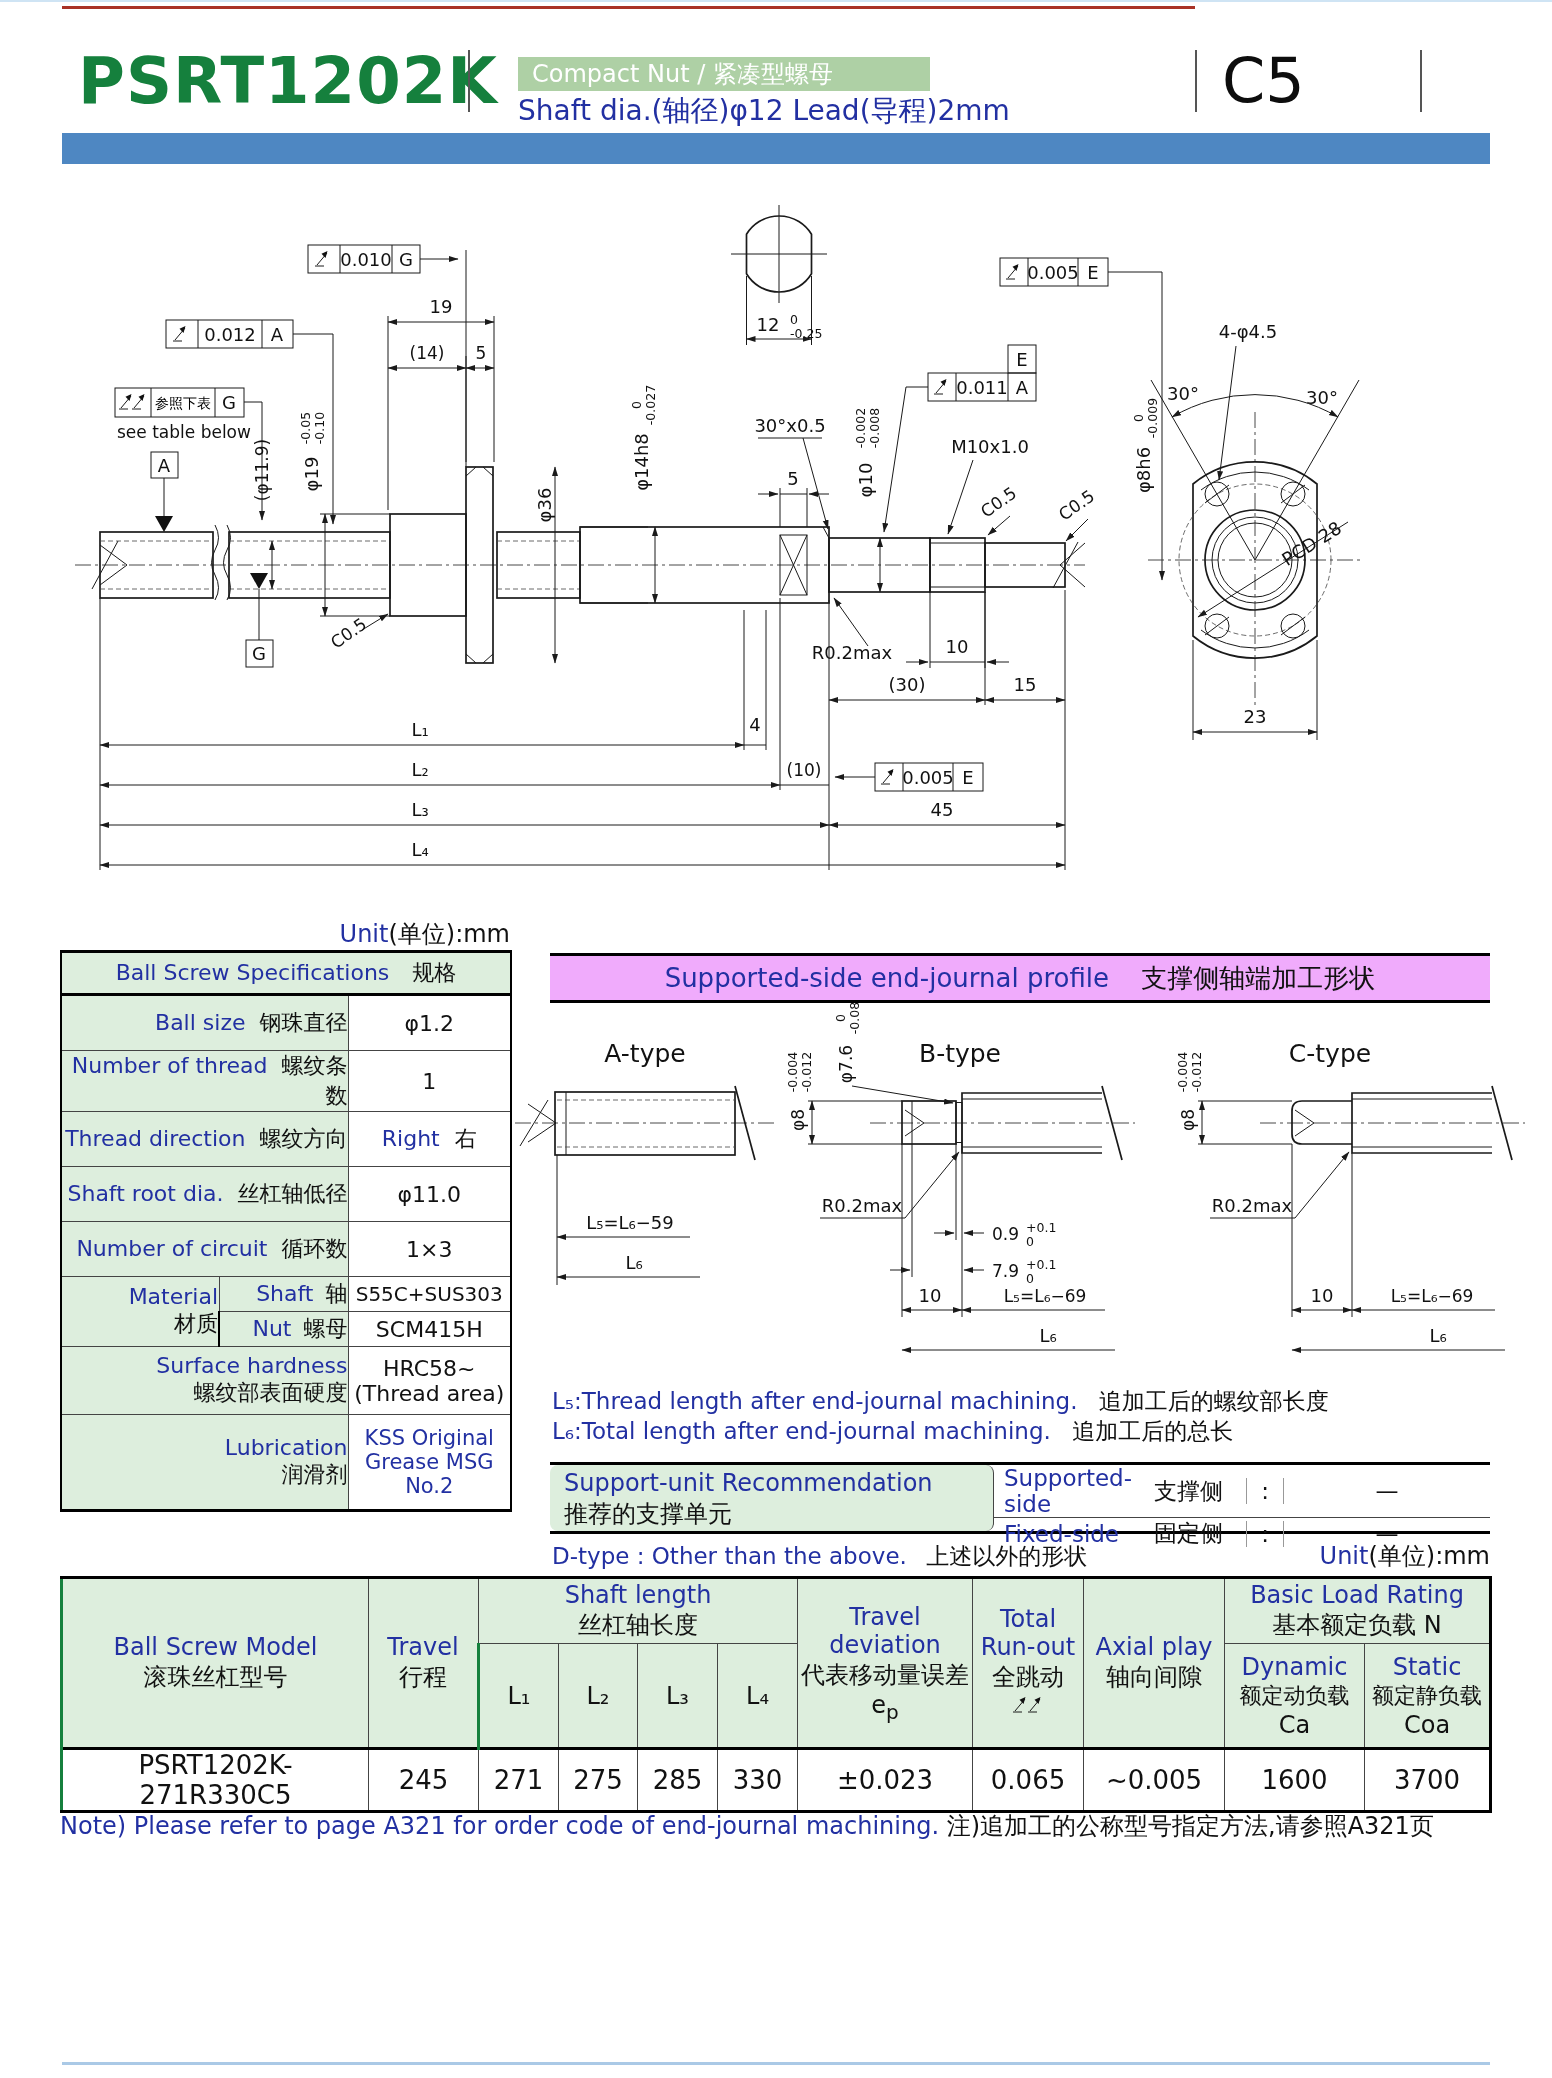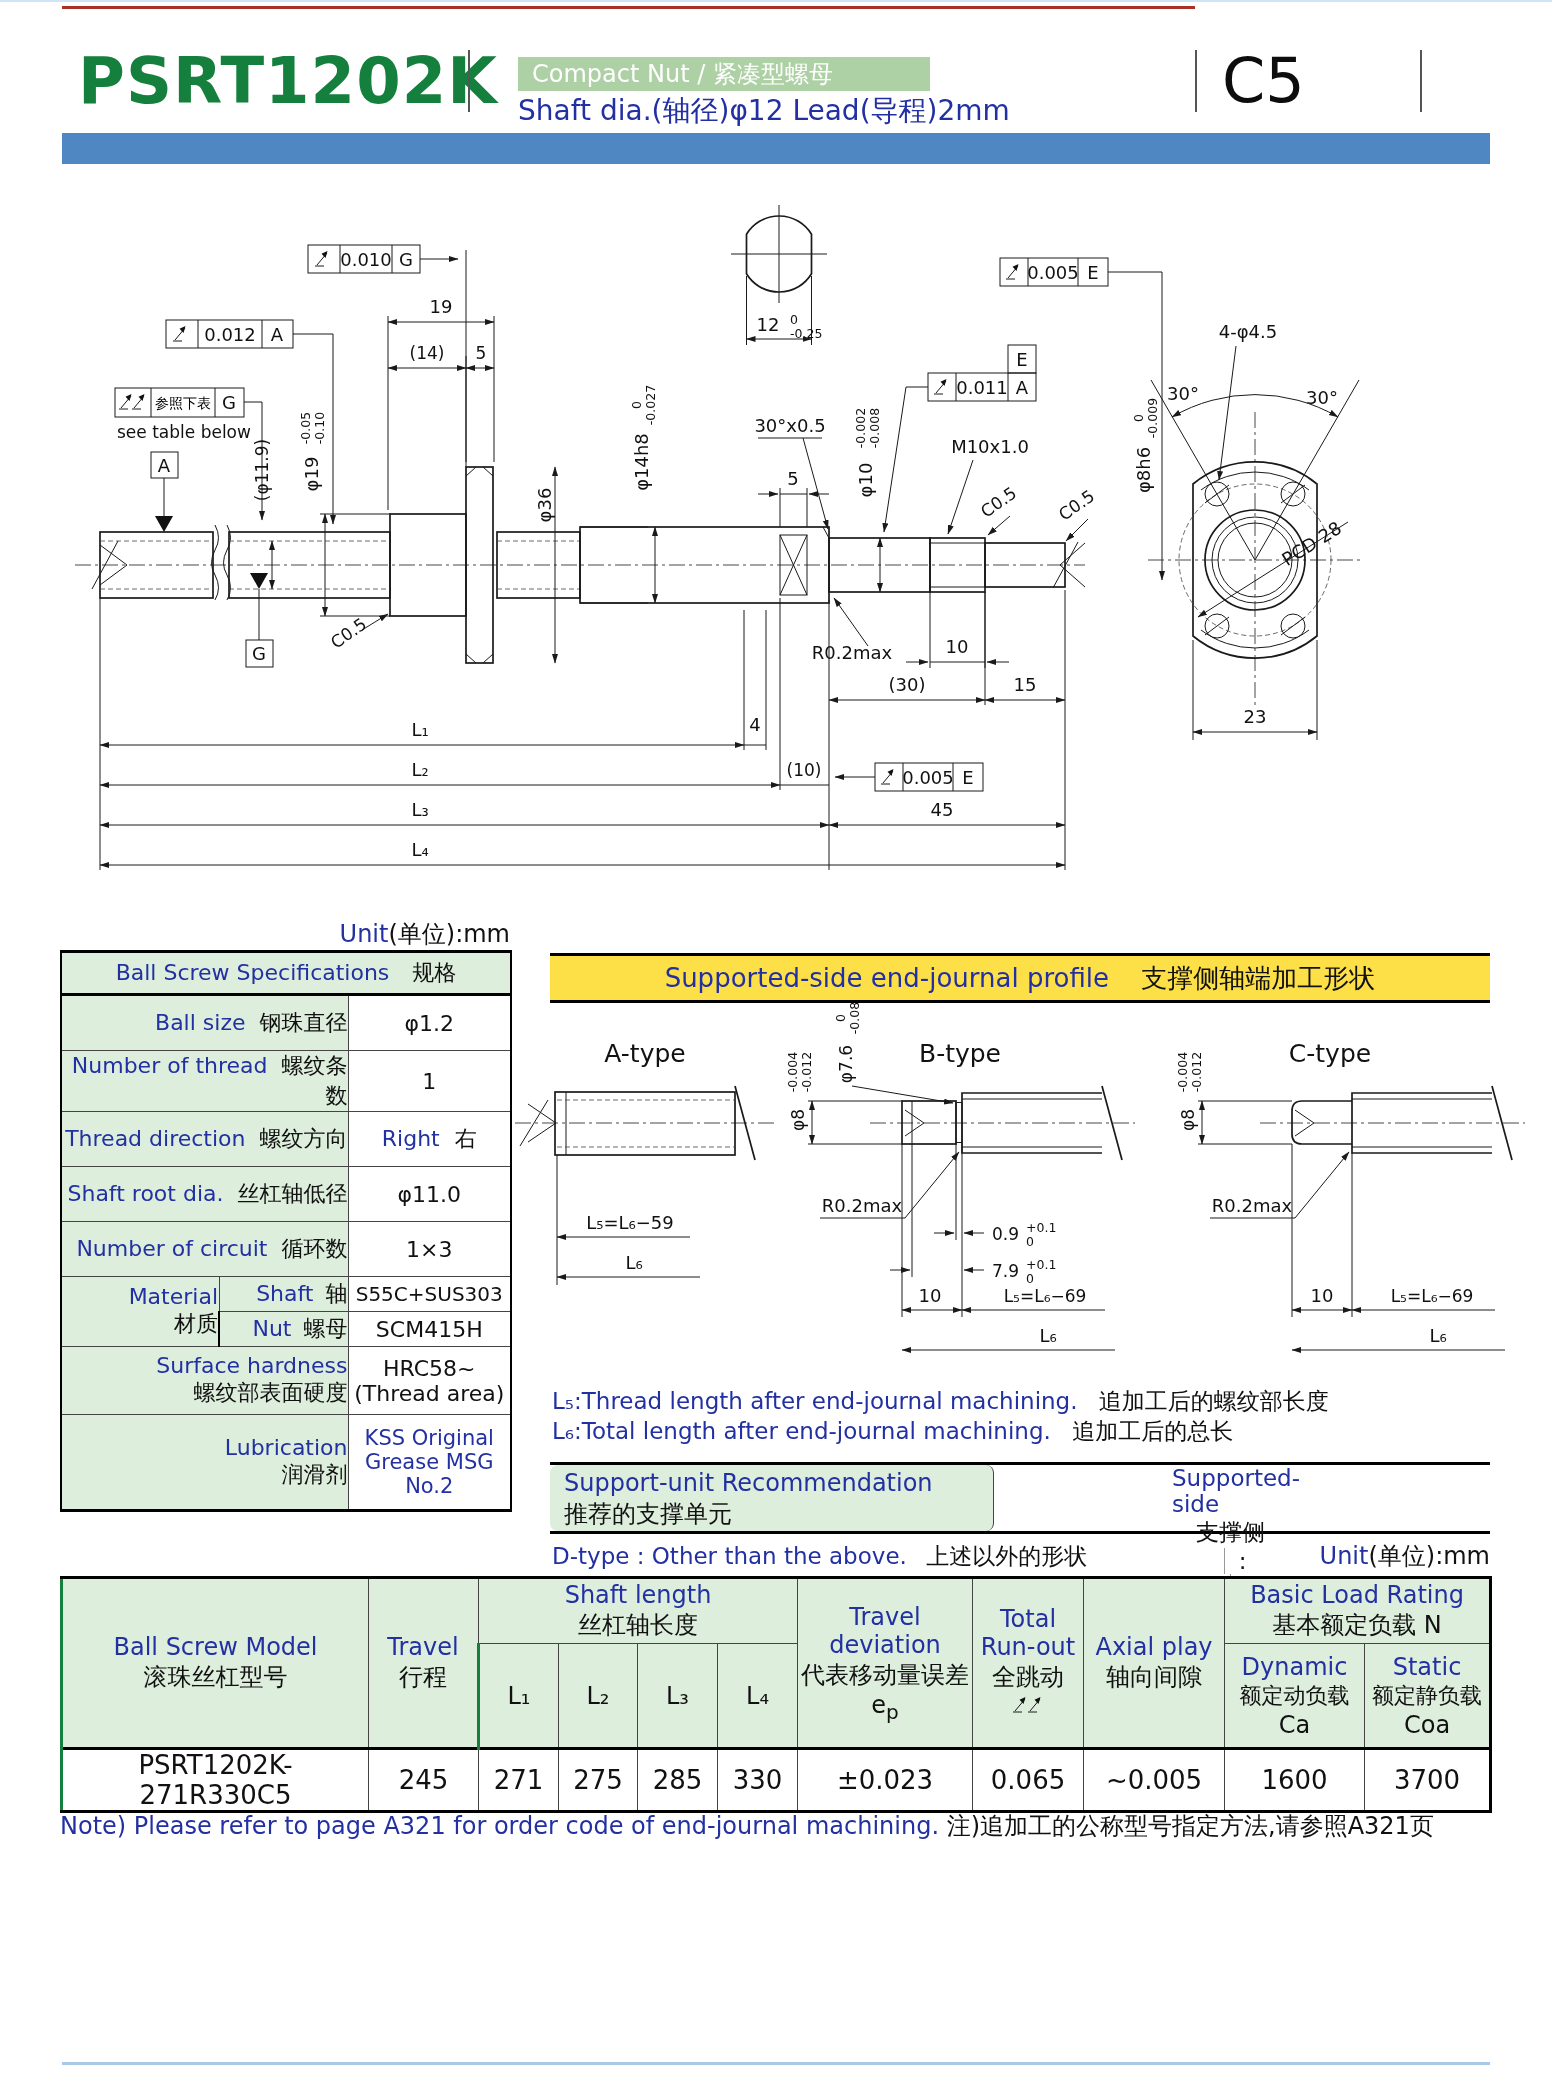--- a/index.html
+++ b/index.html
@@ -23,31 +23,31 @@
   table{border-collapse:collapse;table-layout:fixed;}
   .spec{left:60px;top:950px;width:450px;position:absolute;font-size:22px;}
   .spec td{border:1px solid #444;padding:0 0;height:54px;}
   .spec .grn{background:#ddeedd;text-align:right;}
   .spec .hd{border-top:3px solid #000;border-bottom:3px solid #000;text-align:center;height:40px;}
   .spec td.val{text-align:center;}
   .spec .lbl .cn{margin-left:14px;}
   .spec tr td:first-child{border-left:2px solid #000;}
   .spec tr td:last-child{border-right:2px solid #000;}
   .spec tr:last-child td{border-bottom:3px solid #000;}
-  #profile-header{left:550px;top:953px;width:940px;height:50px;background:#fde047;
+  #profile-header{left:550px;top:953px;width:940px;height:50px;background:#f0abfc;
      border-top:3px solid #000;border-bottom:3px solid #000;box-sizing:border-box;
      text-align:center;font-size:26px;line-height:45px;}
   .lnote{left:552px;font-size:23px;}
   #support-box{left:550px;top:1462px;width:940px;height:72px;border-top:3px solid #000;
      border-bottom:3px solid #000;box-sizing:border-box;display:flex;}
   #support-left{width:444px;background:#ddeedd;border-right:1px solid #444;
      padding:3px 0 0 14px;box-sizing:border-box;font-size:24px;line-height:31px;border-radius:8px;}
   #support-right{flex:1;display:flex;flex-direction:column;}
   .sup-row{flex:1;display:flex;align-items:center;font-size:23px;}
-  .sup-row:first-child{border-bottom:1px solid #444;flex-direction:column;}
+  .sup-row:first-child{border-bottom:1px solid #444;}
   .sup-row .c1{width:150px;padding-left:10px;}
   .sup-row .c2{width:92px;}
   .sup-row .c3{width:36px;border-left:1px solid #999;text-align:center;}
   .sup-row .c4{flex:1;text-align:center;border-left:1px solid #999;}
   #dtype-note{left:552px;top:1541px;font-size:23px;}
   .unit-label{font-size:24px;text-align:right;}
   
   .load{left:60px;top:1576px;width:1430px;position:absolute;font-size:24px;}
   .load td{border:1px solid #444;text-align:center;padding:0;vertical-align:middle;}
   .load .grn{background:#ddeedd;}

